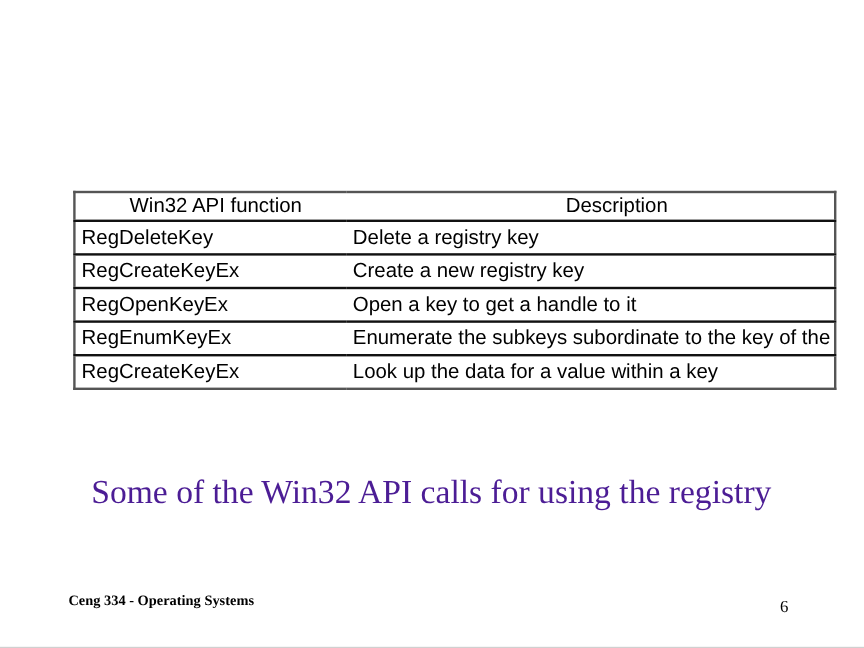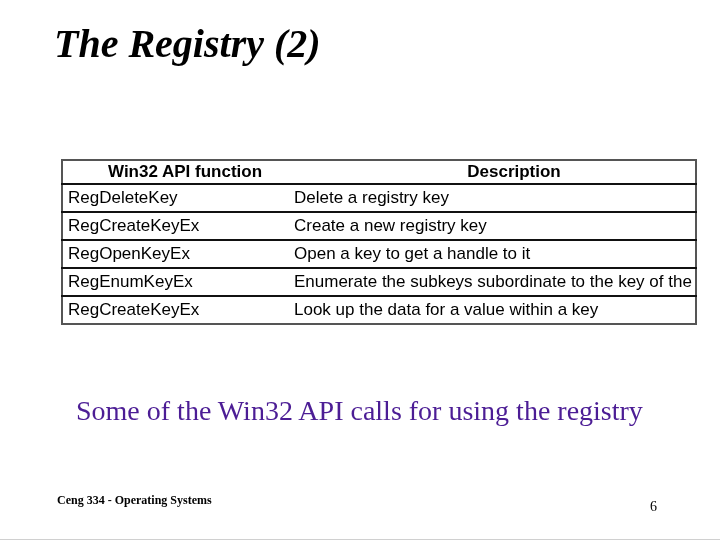--- a/index.html
+++ b/index.html
@@ -44,21 +44,21 @@
   .api-table td {
     border-top: 2px solid #111111;
     padding: 0 1px 0 5px;
     text-align: left;
     white-space: nowrap;
     overflow: hidden;
     vertical-align: middle;
   }
   .api-table thead th {
     border-top: none;
-    font-weight: bold;
+    font-weight: normal;
     height: 22px;
     padding-left: 45px;
   }
   .api-table tbody td {
     height: 26px;
     font-weight: normal;
   }
   .col-fn { width: 180px; }
   th.col-desc { text-align: center; margin-top: 28px; }
   .caption {
@@ -98,21 +98,20 @@
     width: 720px;
     height: 1px;
     background: #d0d0d0;
   }
 </style>
 </head>
 <body>
 
 <div class="slide">
 
-  <h1 class="title">The Registry (2)</h1>
 
   <table class="api-table">
     <thead>
       <tr>
         <th class="col-fn">Win32 API function</th>
         <th class="col-desc">Description</th>
       </tr>
     </thead>
     <tbody>
       <tr>

